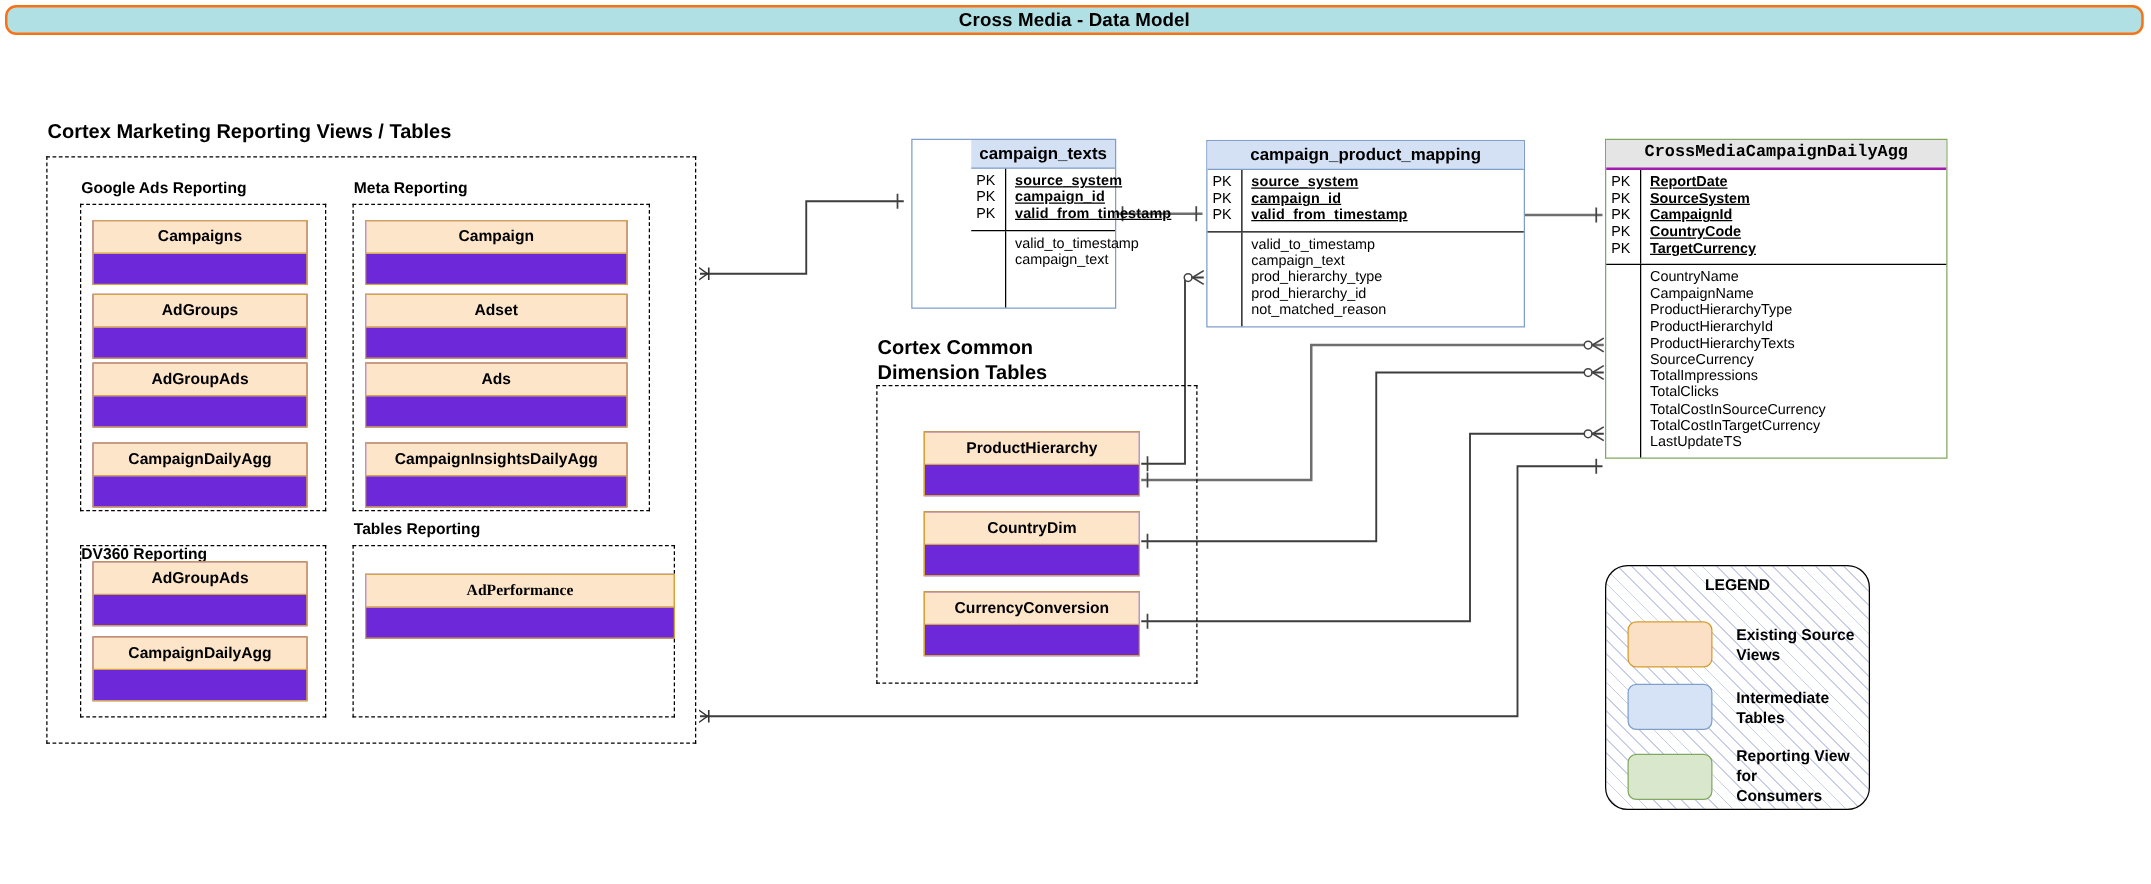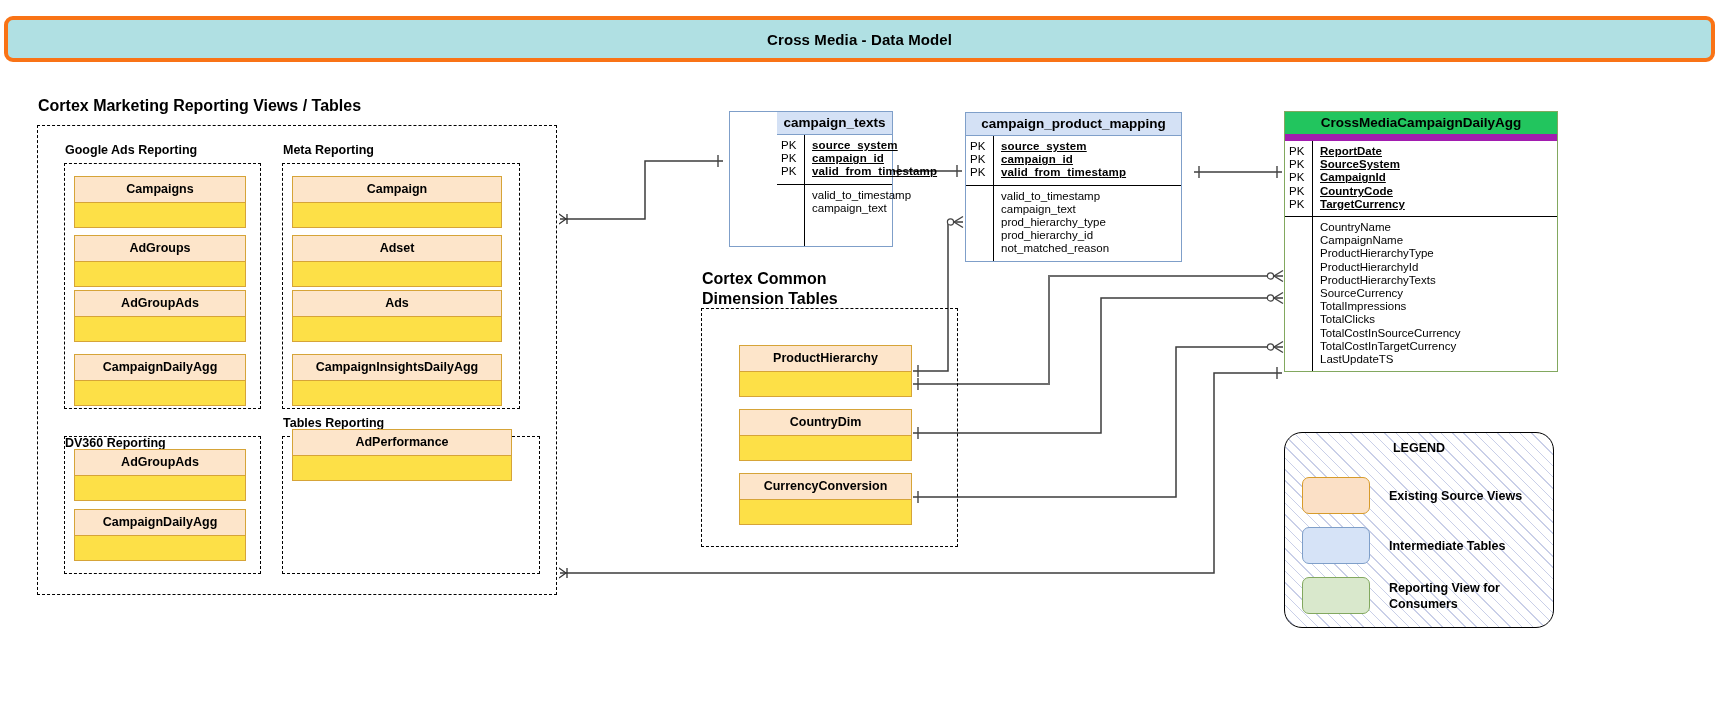--- a/index.html
+++ b/index.html
@@ -26,25 +26,25 @@
     left: 0; top: 0;
     width: 1721px;
     height: 707px;
     pointer-events: none;
   }
 
   
   .title-bar {
     position: absolute;
     left: 4px;
-    top: 16px;
+    top: 4px;
     width: 1711px;
-    height: 46px;
+    height: 24px;
     background: #b0e0e3;
-    border: 4px solid #f97316;
+    border: 2px solid #f97316;
     border-radius: 9px;
     display: flex;
     align-items: center;
     justify-content: center;
     box-sizing: border-box;
   }
   .title-bar .txt {
     font-size: 15px;
     font-weight: bold;
     letter-spacing: .1px;
@@ -73,21 +73,21 @@
   }
   .dashed-box.inner {
     border-width: 1.5px;
   }
 
   
   .card {
     position: absolute;
     box-sizing: border-box;
     border: 1px solid #d6a438;
-    background: #fde047;
+    background: #6d28d9;
   }
   .card .hdr {
     background: #fde5ca;
     border-bottom: 1px solid #d6a438;
     text-align: center;
     font-size: 12.5px;
     font-weight: bold;
     line-height: 25px;
     height: 25px;
     overflow: hidden;
@@ -109,21 +109,21 @@
   .ertable .t-hdr {
     text-align: center;
     font-size: 13.5px;
     font-weight: bold;
     line-height: 22px;
     height: 22px;
     white-space: nowrap;
     overflow: visible;
   }
   .ertable.blue .t-hdr { background: #d4e1f5; border-bottom: 1px solid #7f9fc9; }
-  .ertable.green .t-hdr { background: #22c55e; border-bottom: 7px solid #a21caf; }
+  .ertable.green .t-hdr { background: #e5e5e5; border-bottom: 2px solid #a21caf; font-family: Liberation Mono, monospace; }
 
   .t-sec {
     display: flex;
     align-items: stretch;
   }
   .t-sec + .t-sec { border-top: 1px solid #000000; }
   .t-keycol {
     width: 27px;
     flex: 0 0 27px;
     padding: 4px 0 5px 4px;
@@ -293,21 +293,21 @@
     <div class="body"></div>
   </div>
   <div class="card" style="left:74px; top:509px; width:172px;">
     <div class="hdr">CampaignDailyAgg</div>
     <div class="body"></div>
   </div>
 
   <div class="group-label" style="left:283px; top:416px;">Tables Reporting</div>
   <div class="dashed-box inner" style="left:282px; top:436px; width:258px; height:138px;"></div>
 
-  <div class="card" style="left:292px; top:429px; width:220px;">
+  <div class="card" style="left:292px; top:459px; width:248px;font-family:Liberation Serif, serif;">
     <div class="hdr">AdPerformance</div>
     <div class="body"></div>
   </div>
 
   <div class="section-heading" style="left:702px; top:269px;">Cortex Common
 Dimension Tables</div>
 
   <div class="dashed-box" style="left:701px; top:308px; width:257px; height:239px;"></div>
 
   <div class="card" style="left:739px; top:345px; width:173px;">
@@ -341,21 +341,21 @@
       <div class="t-keycol"></div>
       <div class="t-fieldcol">
         <div class="frow">valid_to_timestamp</div>
         <div class="frow">campaign_text</div>
         <div class="frow">&nbsp;</div>
         <div class="frow">&nbsp;</div>
       </div>
     </div>
   </div>
 
-  <div class="ertable blue" style="left:965px; top:112px; width:217px;">
+  <div class="ertable blue" style="left:965px; top:112px; width:255px;">
     <div class="t-hdr">campaign_product_mapping</div>
     <div class="t-sec">
       <div class="t-keycol">
         <div class="krow">PK</div>
         <div class="krow">PK</div>
         <div class="krow">PK</div>
       </div>
       <div class="t-fieldcol">
         <div class="frow pk spaced">source_system</div>
         <div class="frow pk spaced">campaign_id</div>
@@ -403,21 +403,21 @@
         <div class="frow">SourceCurrency</div>
         <div class="frow">TotalImpressions</div>
         <div class="frow">TotalClicks</div>
         <div class="frow">TotalCostInSourceCurrency</div>
         <div class="frow">TotalCostInTargetCurrency</div>
         <div class="frow">LastUpdateTS</div>
       </div>
     </div>
   </div>
 
-  <div class="legend" style="left:1284px; top:432px; width:270px; height:196px;">
+  <div class="legend" style="left:1284px; top:452px; width:212px; height:196px;">
     <div class="legend-title">LEGEND</div>
 
     <div class="legend-row" style="left:17px; top:44px;">
       <div class="swatch orange"></div>
       <div class="legend-label">Existing Source Views</div>
     </div>
 
     <div class="legend-row" style="left:17px; top:94px;">
       <div class="swatch blue"></div>
       <div class="legend-label">Intermediate Tables</div>

